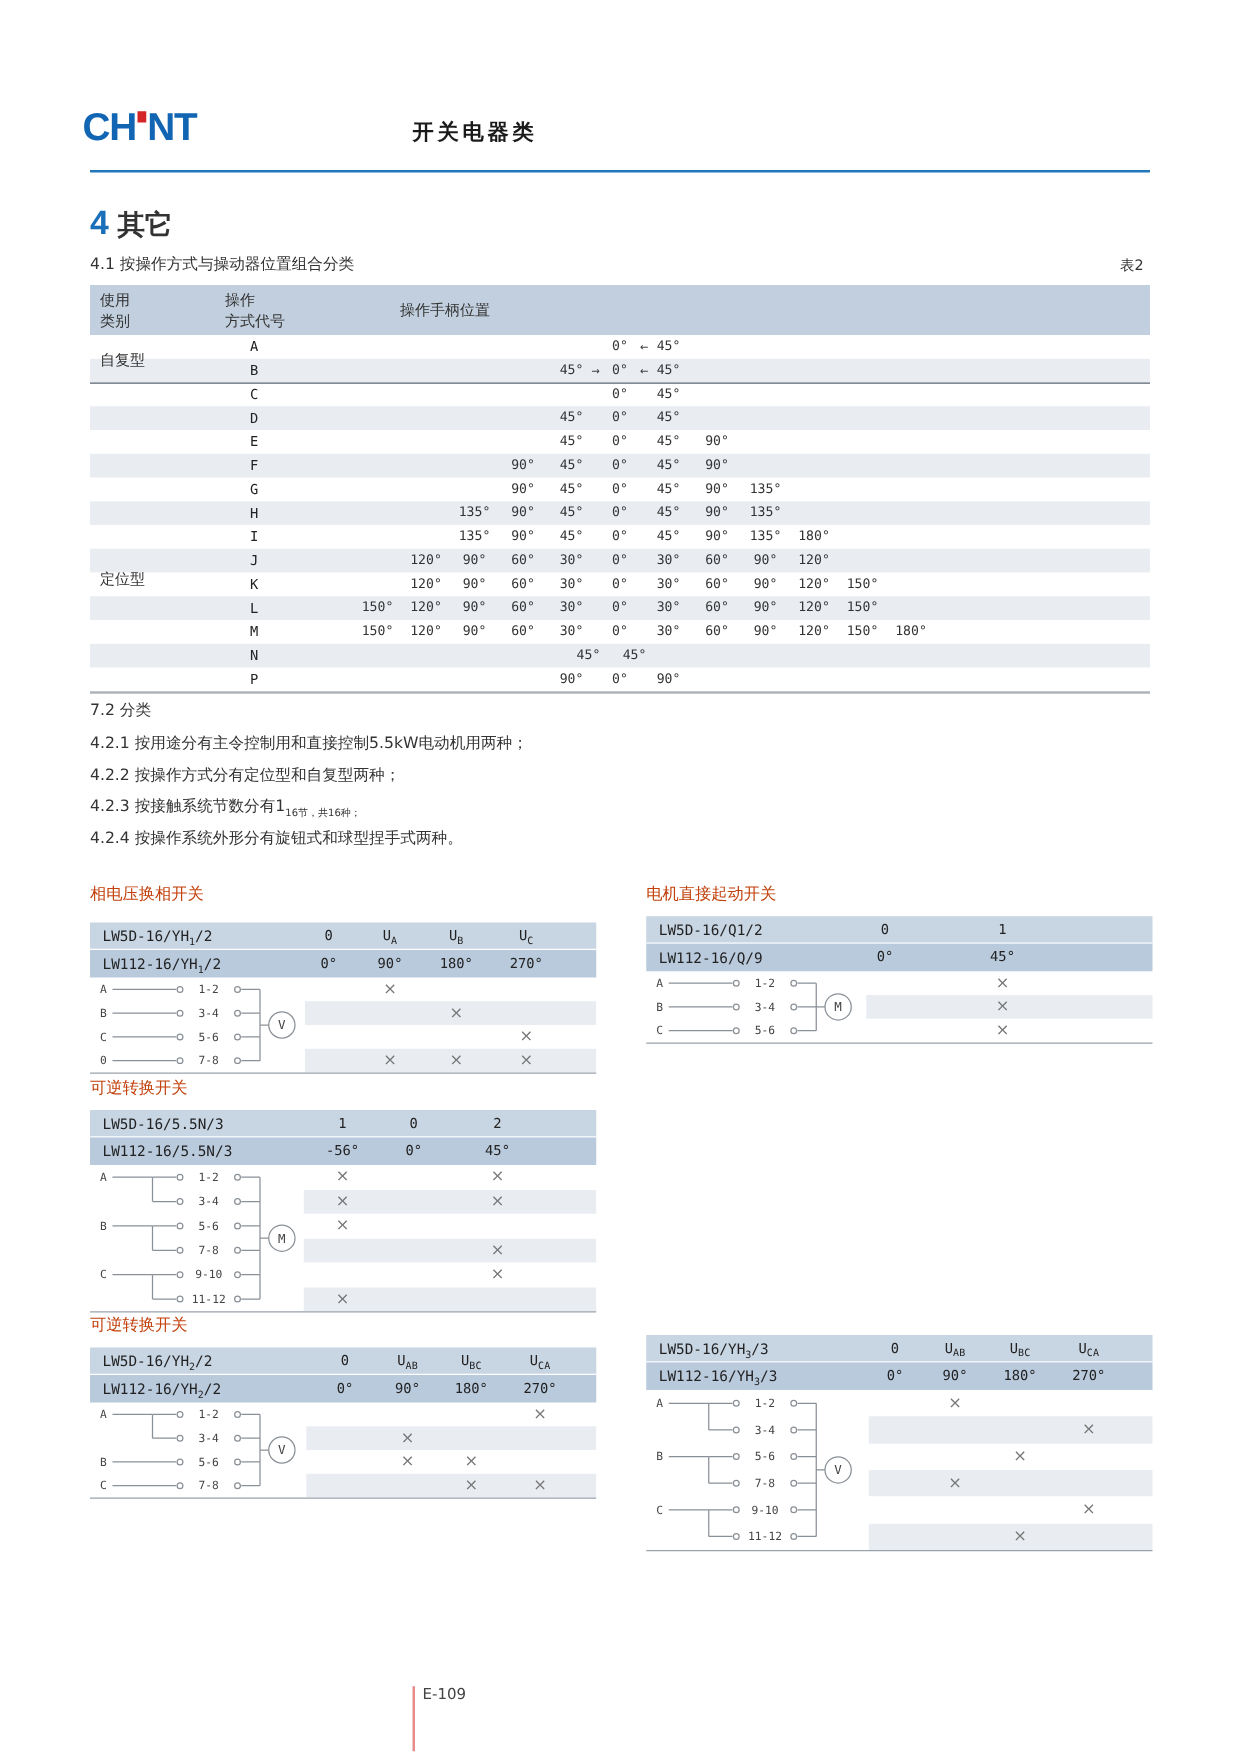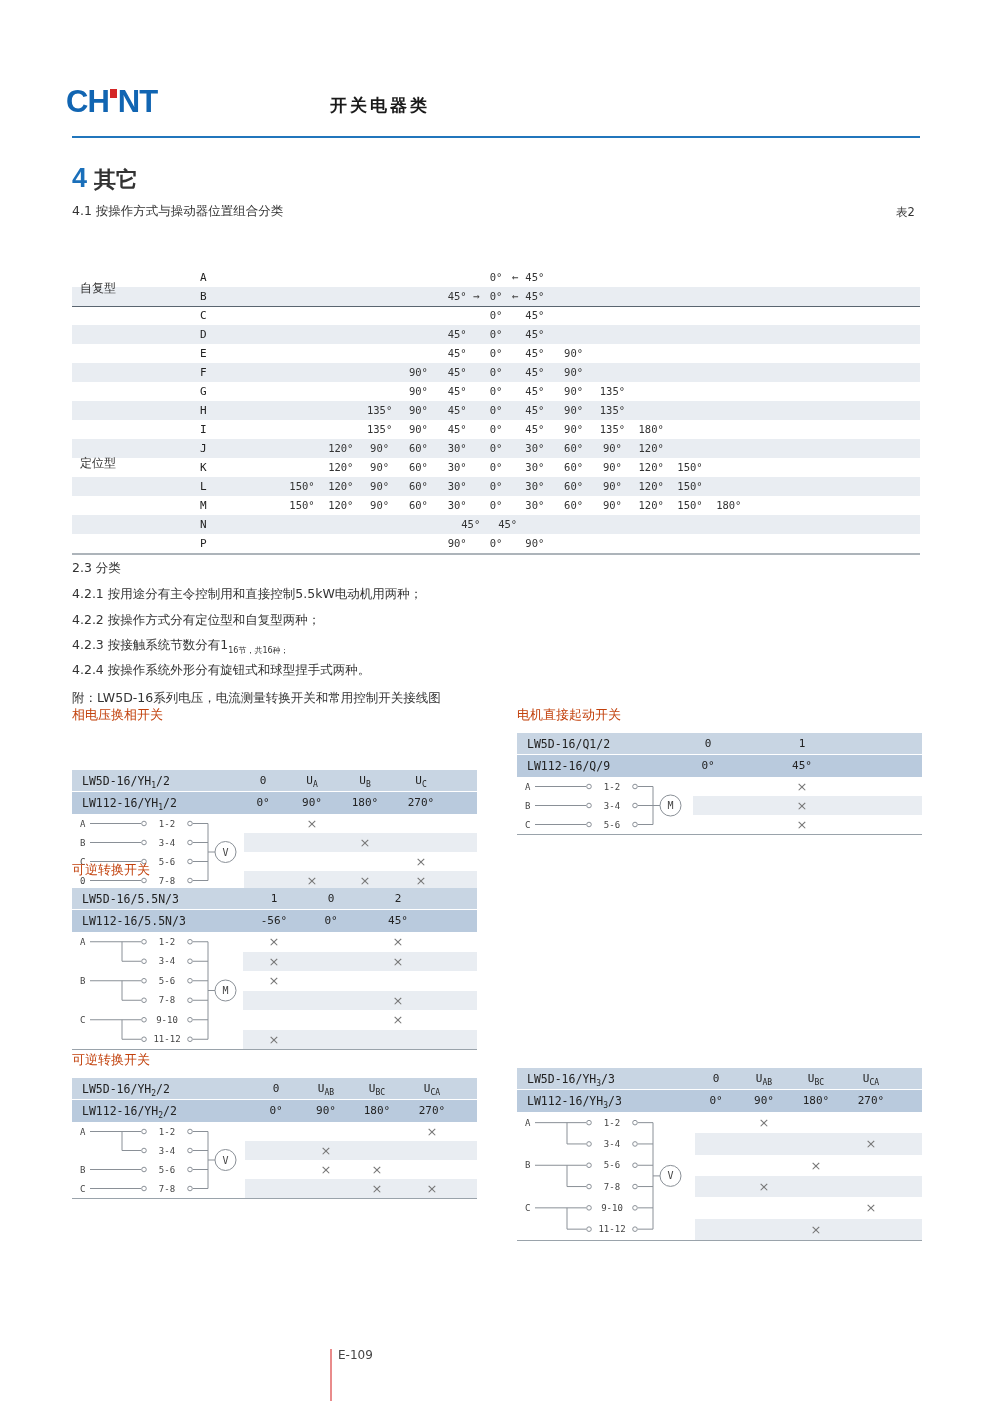--- a/index.html
+++ b/index.html
@@ -66,20 +66,27 @@
   <div class="hdr-rule"></div>
 
   <div class="sec-head">
     <span class="sec-num">4</span>
     <span class="sec-title">其它</span>
   </div>
   <div class="sub41">4.1 按操作方式与操动器位置组合分类</div>
   <div class="table-tag">表2</div>
 
   <div class="cls-table">
+    <div class="cls-hdr">
+      <span style="left:8px;top:4px">使用</span>
+      <span style="left:8px;top:21px">类别</span>
+      <span style="left:108px;top:4px">操作</span>
+      <span style="left:108px;top:21px">方式代号</span>
+      <span style="left:248px;top:12px">操作手柄位置</span>
+    </div>
     <div class="cls-rows" id="cls-rows">
         <div class="cls-row" style="top: 0px;">
           <span class="cls-code">A</span>
           <span class="tok" style="left: 424px;">0°</span>
           <span class="tok arrow" style="left: 443.4px;">←</span>
           <span class="tok" style="left: 462.8px;">45°</span>
         </div>
         <div class="cls-row shade" style="top: 19px;">
           <span class="cls-code">B</span>
           <span class="tok" style="left: 385.2px;">45°</span>
@@ -209,30 +216,29 @@
           <span class="tok" style="left: 424px;">0°</span>
           <span class="tok" style="left: 462.8px;">90°</span>
         </div>
       </div>
     <div class="grp" style="top:52px">自复型</div>
     <div class="grp" style="top:227px">定位型</div>
     <div class="cls-sep"></div>
     <div class="cls-bottom"></div>
   </div>
 
-  <div class="note-line" style="top:560px">2.3 分类</div>
+  <div class="note-line" style="top:560px">7.2 分类</div>
   <div class="note-line" style="top:586px">4.2.1 按用途分有主令控制用和直接控制5.5kW电动机用两种；</div>
   <div class="note-line" style="top:612px">4.2.2 按操作方式分有定位型和自复型两种；</div>
   <div class="note-line" style="top:637px">4.2.3 按接触系统节数分有1<sub>16节，共16种；</sub></div>
   <div class="note-line" style="top:662px">4.2.4 按操作系统外形分有旋钮式和球型捏手式两种。</div>
-  <div class="note-line" style="top:690px">附：LW5D-16系列电压，电流测量转换开关和常用控制开关接线图</div>
 
   <div id="subtables-root">
       <div class="st-title" style="left: 72px; top: 706px;">相电压换相开关</div>
-      <div class="subtable" style="left: 72px; top: 770px; width: 405px; height: 122px;">
+      <div class="subtable" style="left: 72px; top: 738px; width: 405px; height: 122px;">
         <div class="st-hdr st-h1">
           <span class="st-model">LW5D-16/YH<sub>1</sub>/2</span>
           <span class="st-col" style="left: 191px;">0</span>
           <span class="st-col" style="left: 240px;">U<sub>A</sub></span>
           <span class="st-col" style="left: 293px;">U<sub>B</sub></span>
           <span class="st-col" style="left: 349px;">U<sub>C</sub></span>
         </div>
         <div class="st-hdr st-h2">
           <span class="st-model">LW112-16/YH<sub>1</sub>/2</span>
           <span class="st-col" style="left: 191px;">0°</span>

